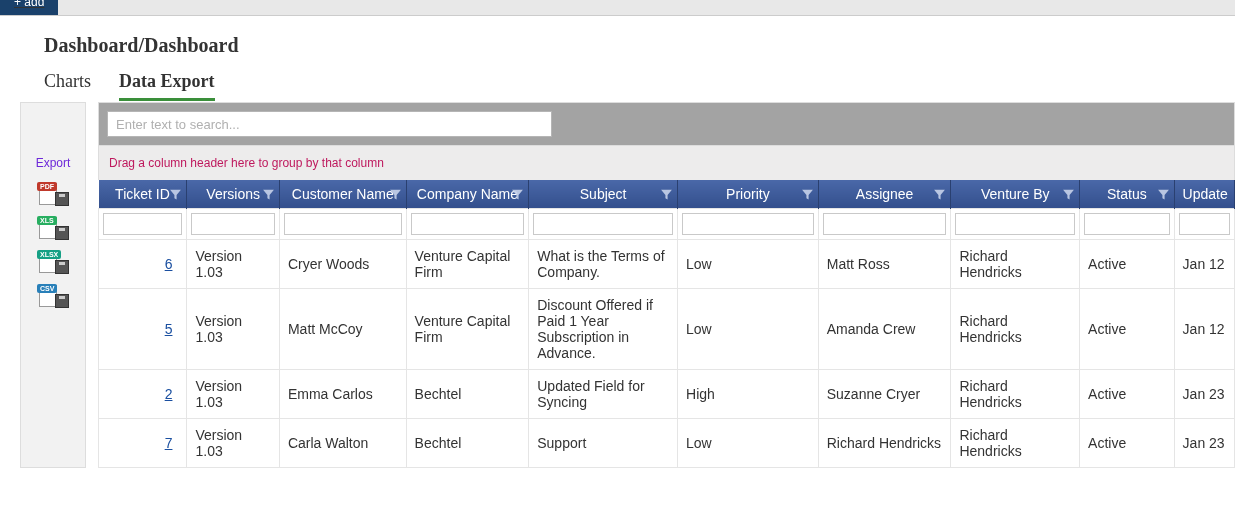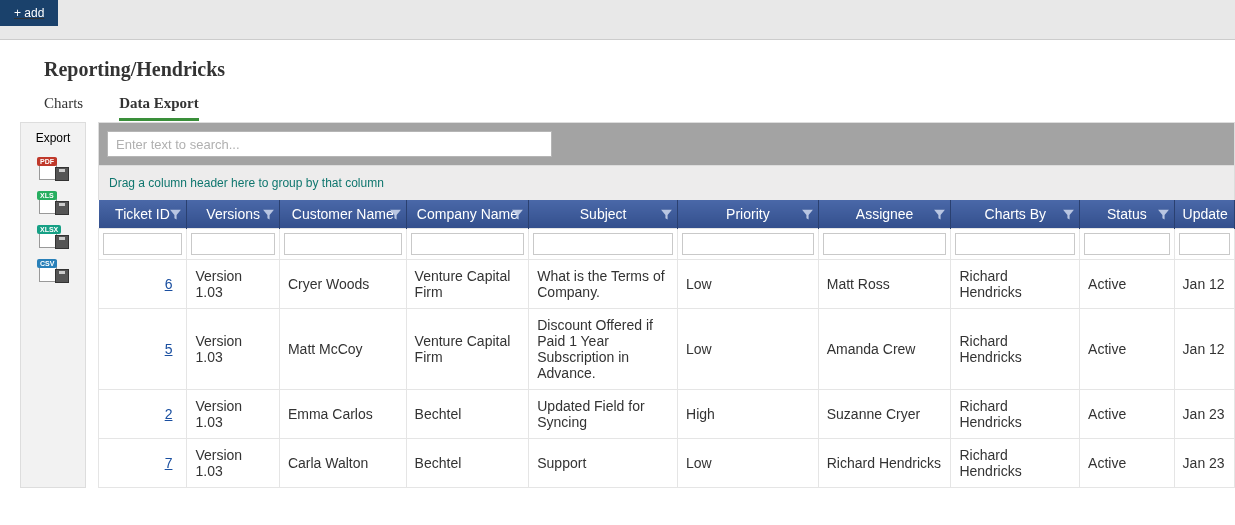--- a/index.html
+++ b/index.html
@@ -1,58 +1,58 @@
 <!DOCTYPE html>
 <html><head>
 <meta charset="utf-8">
 <style>
   * { box-sizing: border-box; margin: 0; padding: 0; }
   body { font-family: Arial, sans-serif; font-size: 13px; background: #fff; color: #333; }
   
-  .top-bar { background: #e8e8e8; height: 40px; border-bottom: 1px solid #ccc; display: flex; align-items: flex-start; text-decoration: underline; }
+  .top-bar { background: #e8e8e8; height: 16px; border-bottom: 1px solid #ccc; display: flex; align-items: flex-end; text-decoration: underline; }
   .add-tab { background: #1a416b; color: #fff; padding: 6px 14px; font-size: 12px; cursor: pointer; }
   
   .content-wrap { display: flex; }
   .left-gutter { width: 20px; background: #fff; }
   
   .main { flex: 1; padding: 0; }
   .page-title { font-family: Georgia, 'Times New Roman', serif; font-size: 20px; font-weight: bold; padding: 18px 0 10px 24px; }
   
-  .tabs { display: flex; gap: 36px; padding-left: 24px; border-bottom: 1px solid transparent; font-family: Georgia, serif; font-size: 15px; }
+  .tabs { display: flex; gap: 28px; padding-left: 24px; border-bottom: 1px solid transparent; font-family: Georgia, serif; font-size: 18px; }
   .tab { padding: 4px 0 6px 0; cursor: pointer; }
   .tab.active { font-weight: bold; border-bottom: 3px solid #3a8f3a; }
   
   .filter-row { display: flex; align-items: center; gap: 12px; padding: 18px 0 14px 60px; font-family: Georgia, serif; font-size: 14px; }
   .filter-row label { margin-right: 4px; }
   .date-select { width: 135px; height: 22px; border: 1px solid #888; background: #fff; position: relative; display: inline-flex; }
   .date-select .arrow-btn { width: 18px; background: #3b5bb0; margin-left: auto; display: flex; align-items: center; justify-content: center; }
   .date-select .arrow-btn svg { width: 8px; height: 8px; }
   .update-btn { padding: 4px 14px; font-size: 13px; background: #f7f7f7; border: 1px solid #aaa; cursor: pointer; margin-left: 6px; font-family: Arial, sans-serif; }
   
   .body-row { display: flex; }
   
   .export-panel { width: 66px; background: #f2f2f2; border: 1px solid #ddd; padding: 8px 6px; display: flex; flex-direction: column; align-items: center; gap: 10px; font-size: 12px; }
-  .export-panel .label { color: #000000; margin-bottom: 2px; }
+  .export-panel .label { color: #6d28d9; margin-bottom: 2px; margin-top: 45px; }
   .export-icon { width: 32px; height: 24px; position: relative; cursor: pointer; display: flex; align-items: center; }
   .export-icon .badge { font-size: 7px; font-weight: bold; color: #fff; padding: 1px 3px; border-radius: 2px; position: absolute; top: 0; left: 0; }
   .badge.pdf { background: #c0392b; }
   .badge.xls { background: #27ae60; }
   .badge.xlsx { background: #16a085; }
   .badge.csv { background: #2980b9; }
   .export-icon .doc { width: 18px; height: 22px; background: #fff; border: 1px solid #999; margin-left: 2px; }
   .export-icon .disk { width: 14px; height: 14px; background: #555; position: absolute; right: 0; bottom: 0; border: 1px solid #333; }
   .export-icon .disk::after { content:''; position:absolute; top:1px; left:3px; width:6px; height:3px; background:#ccc; }
   
   .grid-area { flex: 1; margin-left: 12px; }
   
   .search-bar-wrap { background: #a3a3a3; border: 1px solid #ddd; padding: 8px; }
   .search-input { width: 445px; height: 26px; border: 1px solid #b5b5b5; padding: 0 8px; font-size: 13px; color: #999; }
   .search-input::placeholder { color: #b0b0b0; }
   
-  .group-hint { background: #edecec; border-left: 1px solid #ddd; border-right: 1px solid #ddd; padding: 10px 10px; font-size: 12px; color: #0f766e; }
+  .group-hint { background: #edecec; border-left: 1px solid #ddd; border-right: 1px solid #ddd; padding: 10px 10px; font-size: 12px; color: #be185d; }
   
   table.grid { width: 100%; border-collapse: collapse; table-layout: fixed; }
   .grid thead th { background: #3e5a9a; background: linear-gradient(#4a68a8, #334f8c); color: #fff; font-weight: normal; font-size: 14px; text-align: center; padding: 6px 8px; border-right: 1px solid #2a4070; position: relative; white-space: nowrap; overflow: hidden; }
   .grid thead th .hfilter { position: absolute; right: 4px; top: 50%; transform: translateY(-50%); width: 13px; height: 13px; opacity: 0.9; }
   .grid thead th .hfilter svg { width: 13px; height: 13px; }
   
   .filter-row-cells td { background: #fff; padding: 4px; border: 1px solid #e5e5e5; }
   .filter-row-cells input { width: 100%; height: 22px; border: 1px solid #c9c9c9; padding: 0 4px; font-size: 12px; }
   
   .grid tbody tr.data-row td { padding: 8px; border: 1px solid #e5e5e5; font-size: 14px; vertical-align: middle; background: #fff; }
@@ -72,21 +72,21 @@
 </head>
 <body>
 
 <div class="top-bar">
   <div class="add-tab">+ add</div>
 </div>
 
 <div class="content-wrap">
   <div class="left-gutter"></div>
   <div class="main">
-    <div class="page-title">Reporting/Hendricks</div>
+    <div class="page-title">Dashboard/Dashboard</div>
 
     <div class="tabs">
       <div class="tab">Charts</div>
       <div class="tab active">Data Export</div>
     </div>
 
 
     <div class="body-row">
       <div class="export-panel">
         <div class="label">Export</div>
@@ -147,21 +147,21 @@
                     </svg></span></th>
               <th><span>Subject</span><span class="hfilter"><svg viewBox="0 0 12 12">
                       <path d="M1 2h10L7 7v4l-2-1V7z" fill="#c7d2ea"></path>
                     </svg></span></th>
               <th><span>Priority</span><span class="hfilter"><svg viewBox="0 0 12 12">
                       <path d="M1 2h10L7 7v4l-2-1V7z" fill="#c7d2ea"></path>
                     </svg></span></th>
               <th><span>Assignee</span><span class="hfilter"><svg viewBox="0 0 12 12">
                       <path d="M1 2h10L7 7v4l-2-1V7z" fill="#c7d2ea"></path>
                     </svg></span></th>
-              <th><span>Charts By</span><span class="hfilter"><svg viewBox="0 0 12 12">
+              <th><span>Venture By</span><span class="hfilter"><svg viewBox="0 0 12 12">
                       <path d="M1 2h10L7 7v4l-2-1V7z" fill="#c7d2ea"></path>
                     </svg></span></th>
               <th><span>Status</span><span class="hfilter"><svg viewBox="0 0 12 12">
                       <path d="M1 2h10L7 7v4l-2-1V7z" fill="#c7d2ea"></path>
                     </svg></span></th>
               <th><span>Update</span></th>
             </tr>
           </thead>
           <tbody>
             <tr class="filter-row-cells">

